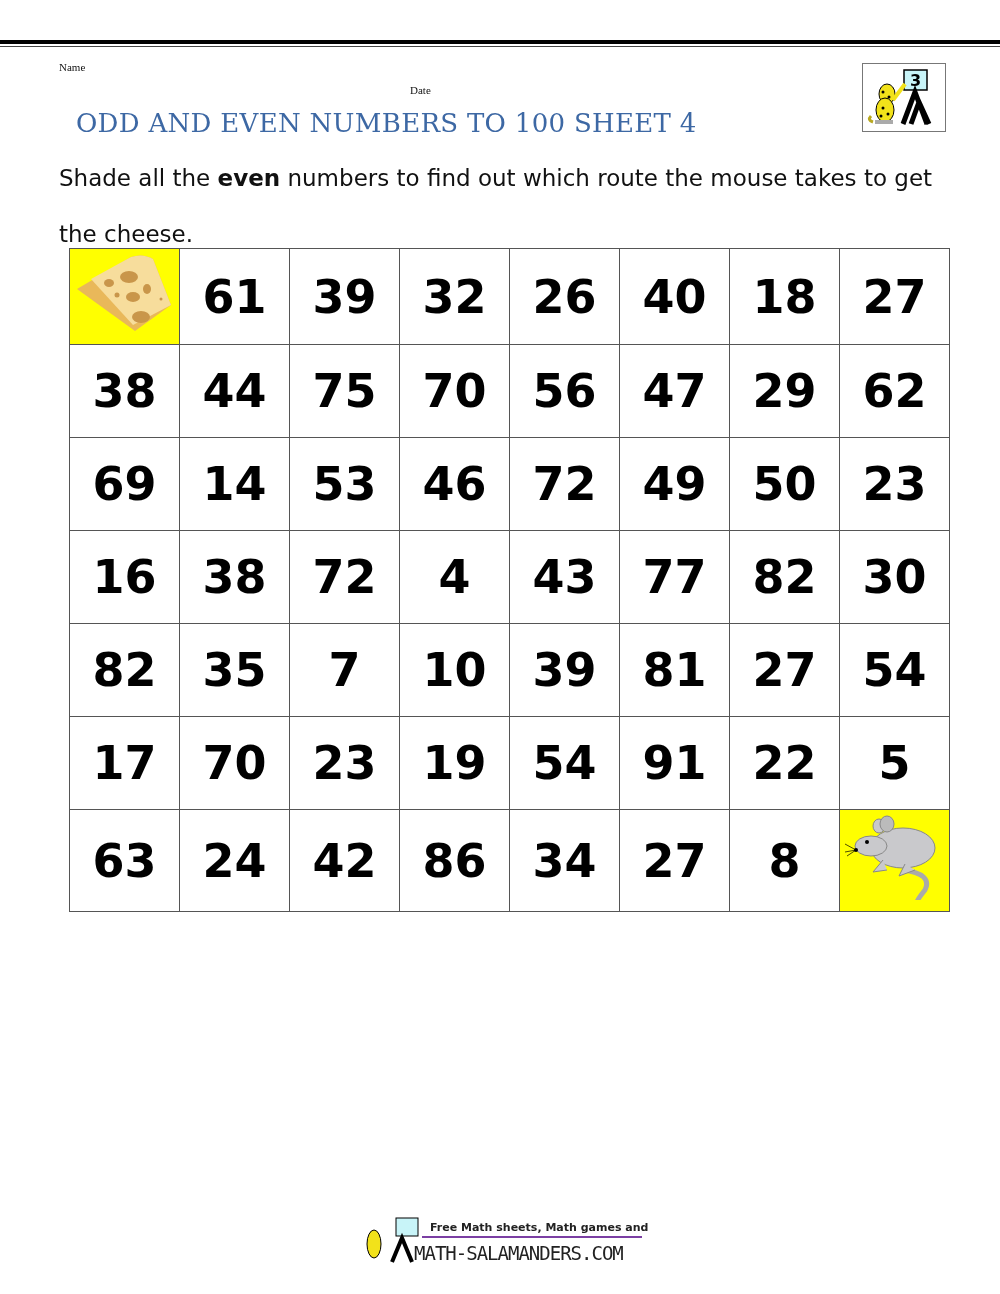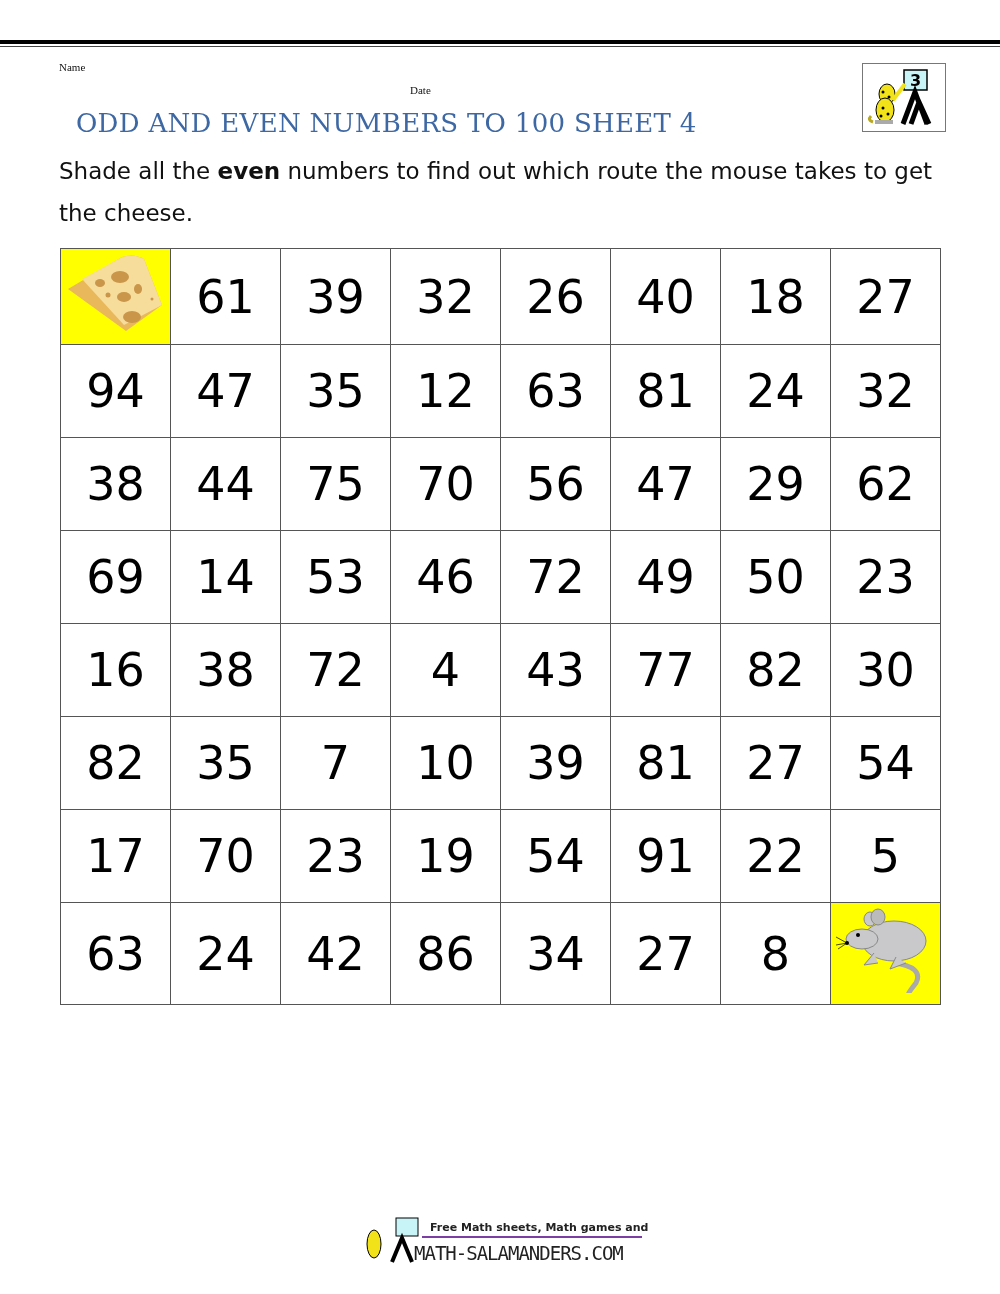--- a/index.html
+++ b/index.html
@@ -2,23 +2,23 @@
 <html><head>
 <meta charset="utf-8">
 <style>
   html, body { margin:0; padding:0; background:#ffffff; }
   body { width:1000px; height:1294px; position:relative; overflow:hidden; font-family:"Liberation Sans", sans-serif; color:#000; }
   .topline { position:absolute; left:0; top:40px; width:1000px; height:4px; background:#000; }
   .topline2 { position:absolute; left:0; top:46px; width:1000px; height:1px; background:#444; }
   .lbl { position:absolute; top:61px; font-size:11px; font-family:Liberation Serif, serif; color:#111; }
   .logo-box { position:absolute; left:862px; top:63px; width:82px; height:67px; border:1px solid #777; background:#fff; }
   .title { position:absolute; left:59px; top:108px; font-family:"DejaVu Serif", serif; font-size:26px; color:#3d68a4; letter-spacing:0.3px;margin-left:17px; }
-  .instr { position:absolute; left:59px; top:150px; width:880px; font-family:"DejaVu Sans", sans-serif; font-size:23px; line-height:42px; color:#111; }
+  .instr { position:absolute; left:59px; top:150px; width:880px; font-family:"DejaVu Sans", sans-serif; font-size:23px; line-height:56px; color:#111; }
   .instr b { font-weight:bold; }
-  table.grid { position:absolute; left:60px; top:248px; border-collapse:collapse; }
+  table.grid { position:absolute; left:69px; top:248px; border-collapse:collapse;font-weight:bold; }
   table.grid td { width:109px; height:92px; border:1px solid #555; text-align:center; vertical-align:middle; font-family:"DejaVu Sans", sans-serif; font-size:46px; padding:0; color:#000; }
   table.grid td.img { background:#ffff00; }
   .footer { position:absolute; left:352px; top:1216px; width:300px; height:50px; }
 </style>
 </head>
 <body>
 
 <div class="topline"></div>
 <div class="topline2"></div>
 
@@ -61,30 +61,20 @@
             <circle cx="44" cy="46" r="2.5" fill="#c9964a"></circle>
             <circle cx="88" cy="50" r="1.5" fill="#c9964a"></circle>
           </svg></td>
         <td>61</td>
         <td>39</td>
         <td>32</td>
         <td>26</td>
         <td>40</td>
         <td>18</td>
         <td>27</td>
-      </tr>
-      <tr>
-        <td>94</td>
-        <td>47</td>
-        <td>35</td>
-        <td>12</td>
-        <td>63</td>
-        <td>81</td>
-        <td>24</td>
-        <td>32</td>
       </tr>
       <tr>
         <td>38</td>
         <td>44</td>
         <td>75</td>
         <td>70</td>
         <td>56</td>
         <td>47</td>
         <td>29</td>
         <td>62</td>

